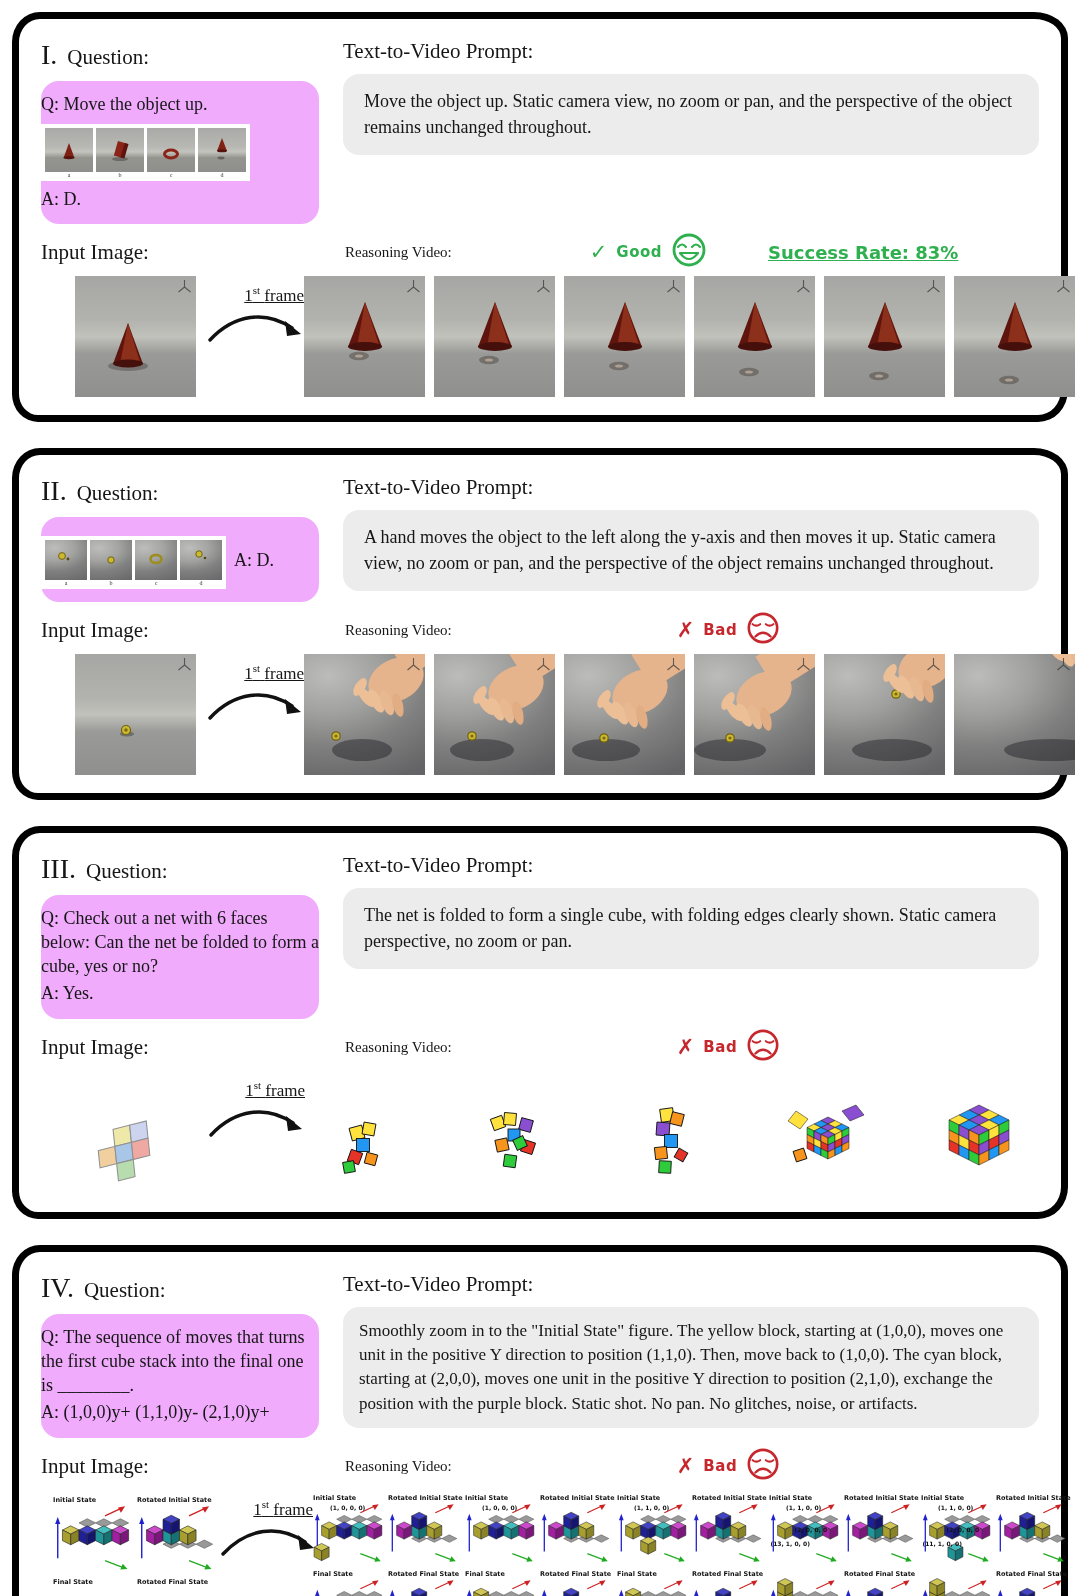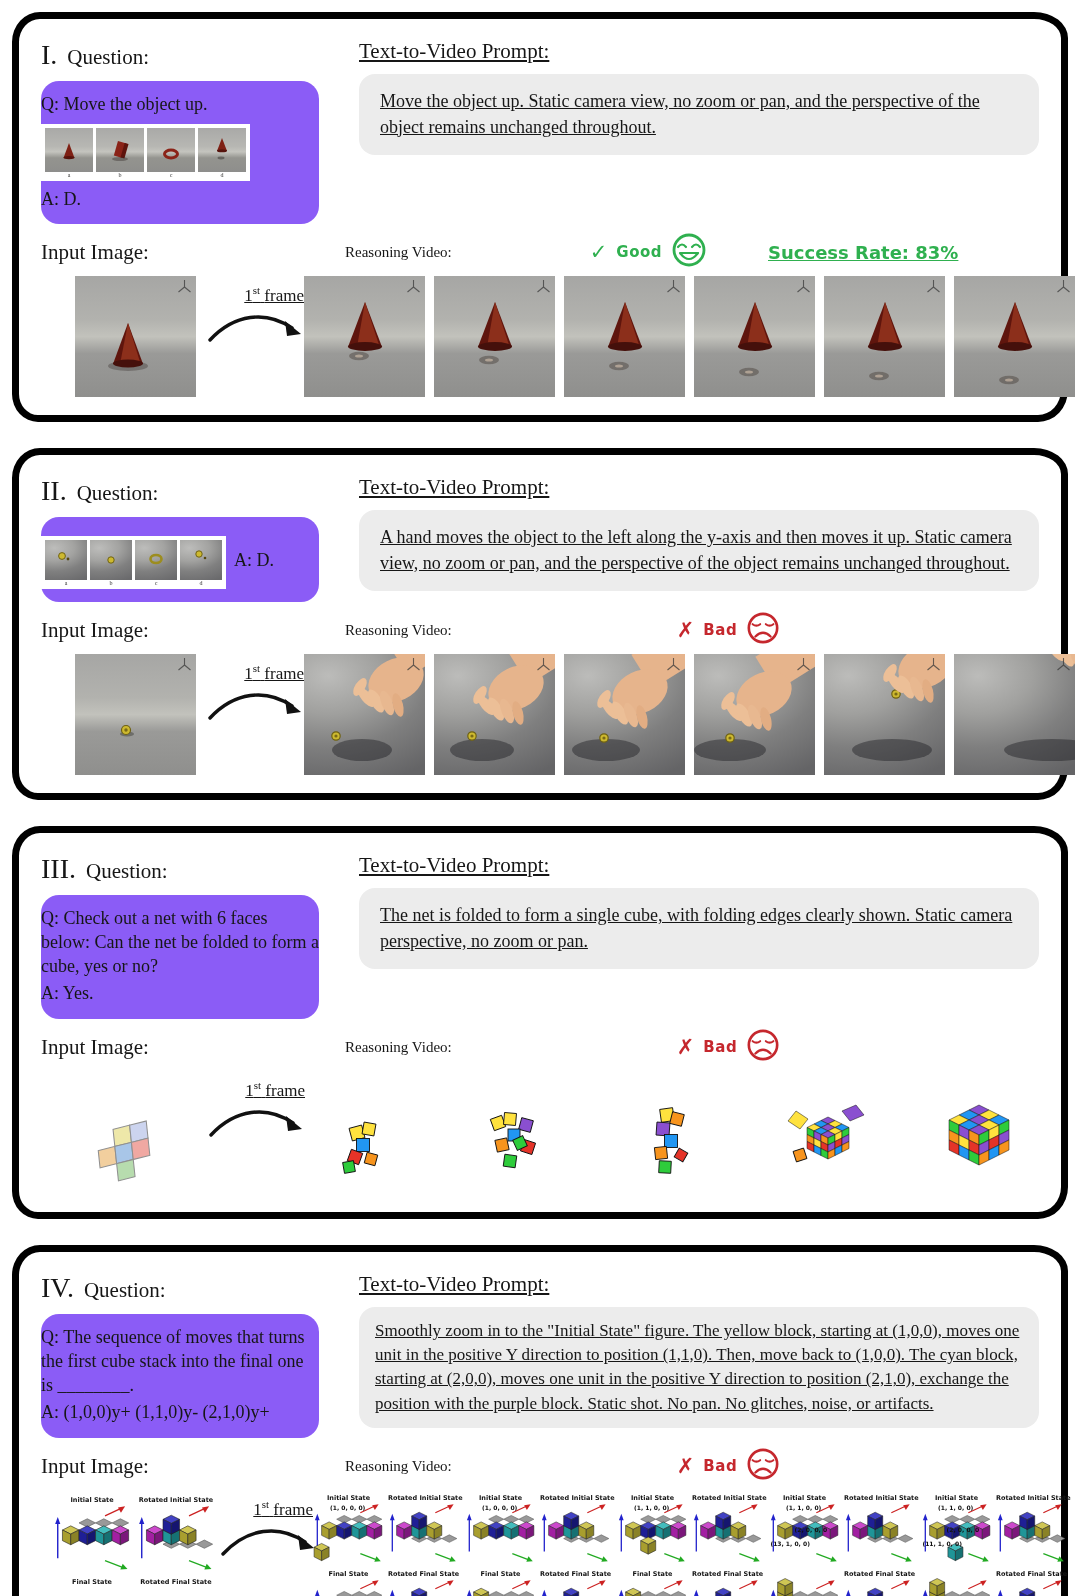--- a/index.html
+++ b/index.html
@@ -1,24 +1,24 @@
 <!DOCTYPE html>
 <html><head>
 <meta charset="utf-8">
 <style>
   html,body{margin:0;padding:0;background:#fff;width:1080px;height:1596px;overflow:hidden;
     font-family:"Liberation Serif",serif;color:#161616;}
   .panel{position:relative;margin:12px 12px 26px;border:7px solid #000000;background:#fff;
     border-radius:28px 34px 30px 26px / 30px 26px 32px 28px;padding:14px 22px 18px;}
   .top-row{display:flex;}
   .left-col{width:278px;flex:none;}
-  .right-col{flex:1;margin-left:40px;text-decoration:underline;}
+  .right-col{flex:1;margin-left:24px;}
   .sec-head{font-size:21px;margin:6px 0 10px;}
   .numeral{font-size:28px;margin-right:10px;}
-  .q-box{background:#8b5cf6;border-radius:18px;padding:12px 0 13px;font-size:18px;line-height:1.32;}
+  .q-box{background:#f0abfc;border-radius:18px;padding:12px 0 13px;font-size:18px;line-height:1.32;}
   .q-ans{margin-top:4px;}
   .strip{background:#fff;padding:4px 4px 1px;margin-top:7px;display:inline-block;}
   .strip-frames{display:flex;gap:3px;}
   .mini{width:48px;height:44px;position:relative;flex:none;
     background:linear-gradient(180deg,#a9a9a7 0%,#b7b7b3 42%,#c4c4be 54%,#94948f 68%,#8e8e8c 100%);}
   .mini.dark{background:radial-gradient(150% 100% at 22% 20%,#bdbdbb 0%,#a3a3a1 32%,#808080 58%,#6a6a6c 90%);}
   .letters{display:flex;gap:3px;}
   .letters span{width:48px;text-align:center;font-size:6px;color:#333;}
   .strip.small .mini{width:42px;height:40px;}
   .strip.small .letters span{width:42px;}
@@ -41,21 +41,21 @@
   .axisg{position:absolute;top:3px;right:4px;opacity:.75;}
   .arrow-col{width:108px;flex:none;text-align:right;padding-top:8px;text-decoration:underline;}
   .fnote{font-size:17px;margin-bottom:2px;}
   .frames{display:flex;gap:9px;flex:1;}
   .fold-frames{display:flex;gap:28px;align-items:flex-end;padding-top:28px;}
   .fold{width:125px;height:95px;flex:none;}
   .net-wrap{width:122px;height:121px;margin-left:34px;flex:none;display:flex;align-items:flex-end;justify-content:center;}
   .stack-grid{display:grid;grid-template-columns:repeat(2,auto);gap:1px 4px;flex:none;}
   .stack-grid.big{margin-left:12px;margin-top:6px;}
   .quad{position:relative;}
-  .qlabel{font:bold 6.5px "DejaVu Sans",sans-serif;text-align:center;color:#151515;height:8px;white-space:nowrap;}
+  .qlabel{font:bold 6.5px "DejaVu Sans",sans-serif;text-align:left;color:#151515;height:8px;white-space:nowrap;}
   .qsvgwrap{position:relative;}
   .qcoord{position:absolute;top:2px;left:24%;font:bold 6px "DejaVu Sans",sans-serif;color:#111;}
   .qcoord2{position:absolute;top:24px;left:36%;font:bold 6px "DejaVu Sans",sans-serif;color:#111;}
   .qcoord3{position:absolute;top:38px;left:2%;font:bold 6px "DejaVu Sans",sans-serif;color:#111;}
   .p4frames{display:flex;gap:6px;flex:1;padding-top:4px;}
   sup{font-size:11px;}
 </style>
 </head>
 <body>
 

